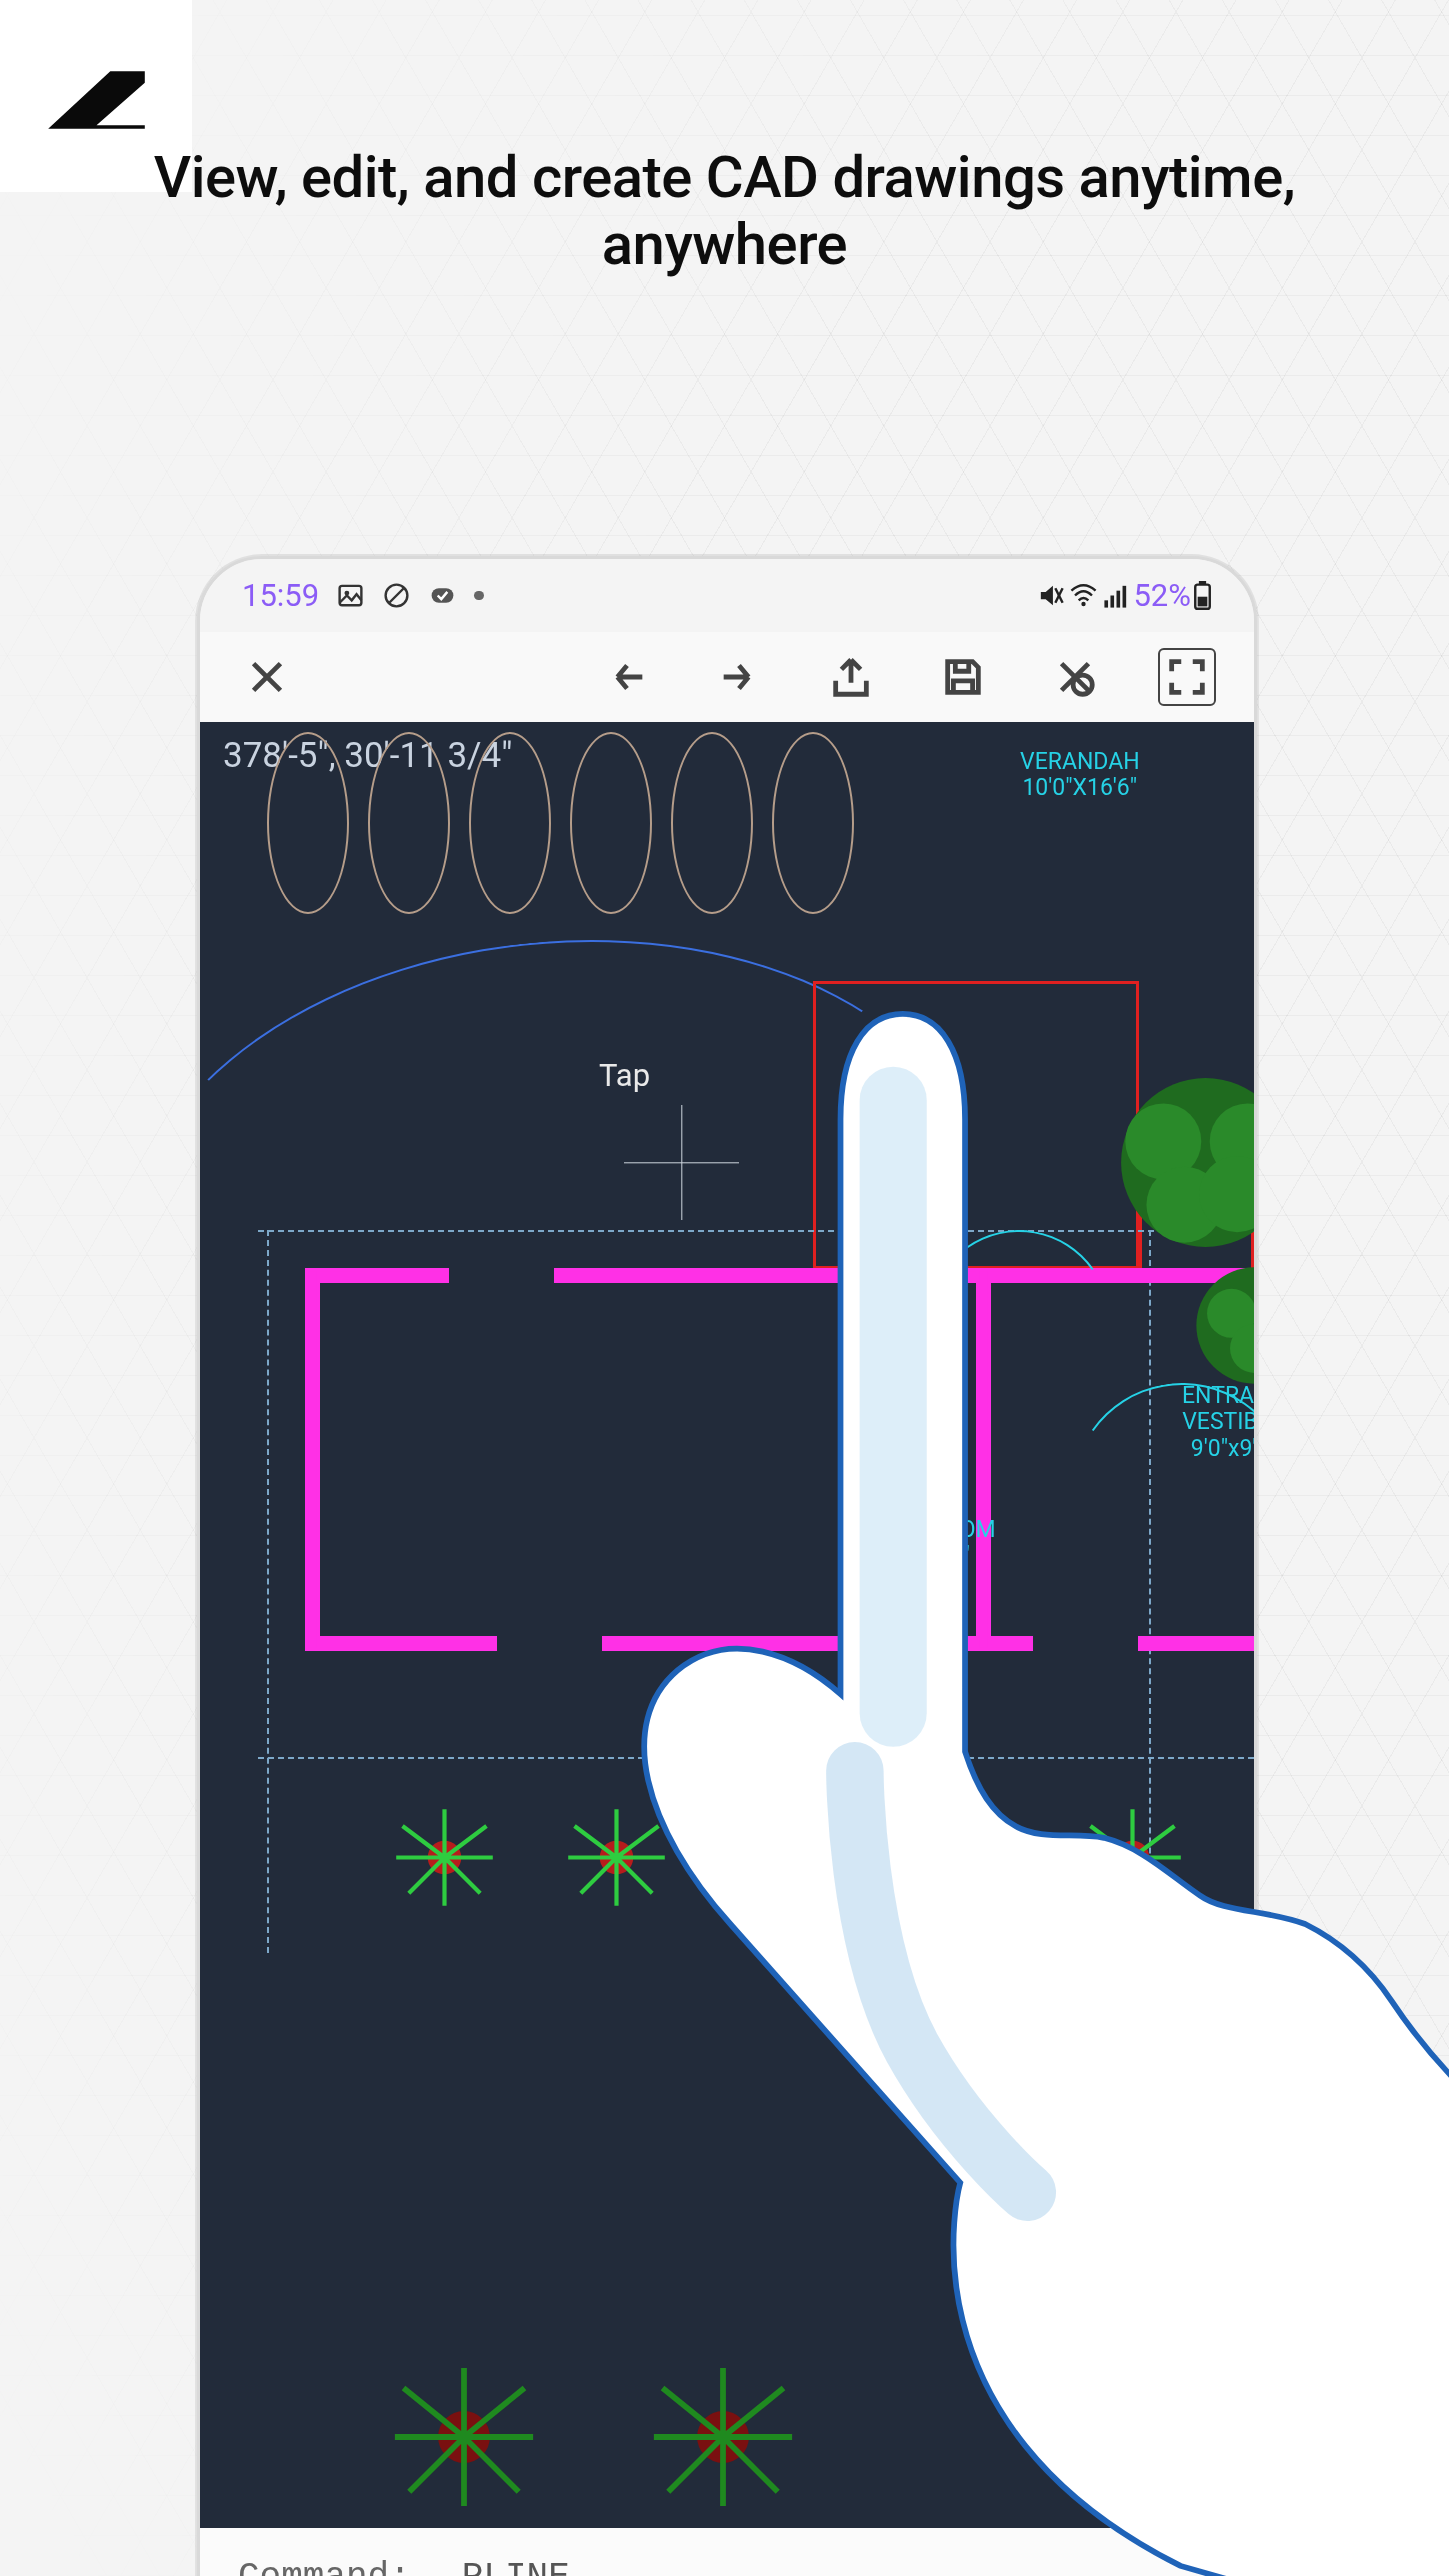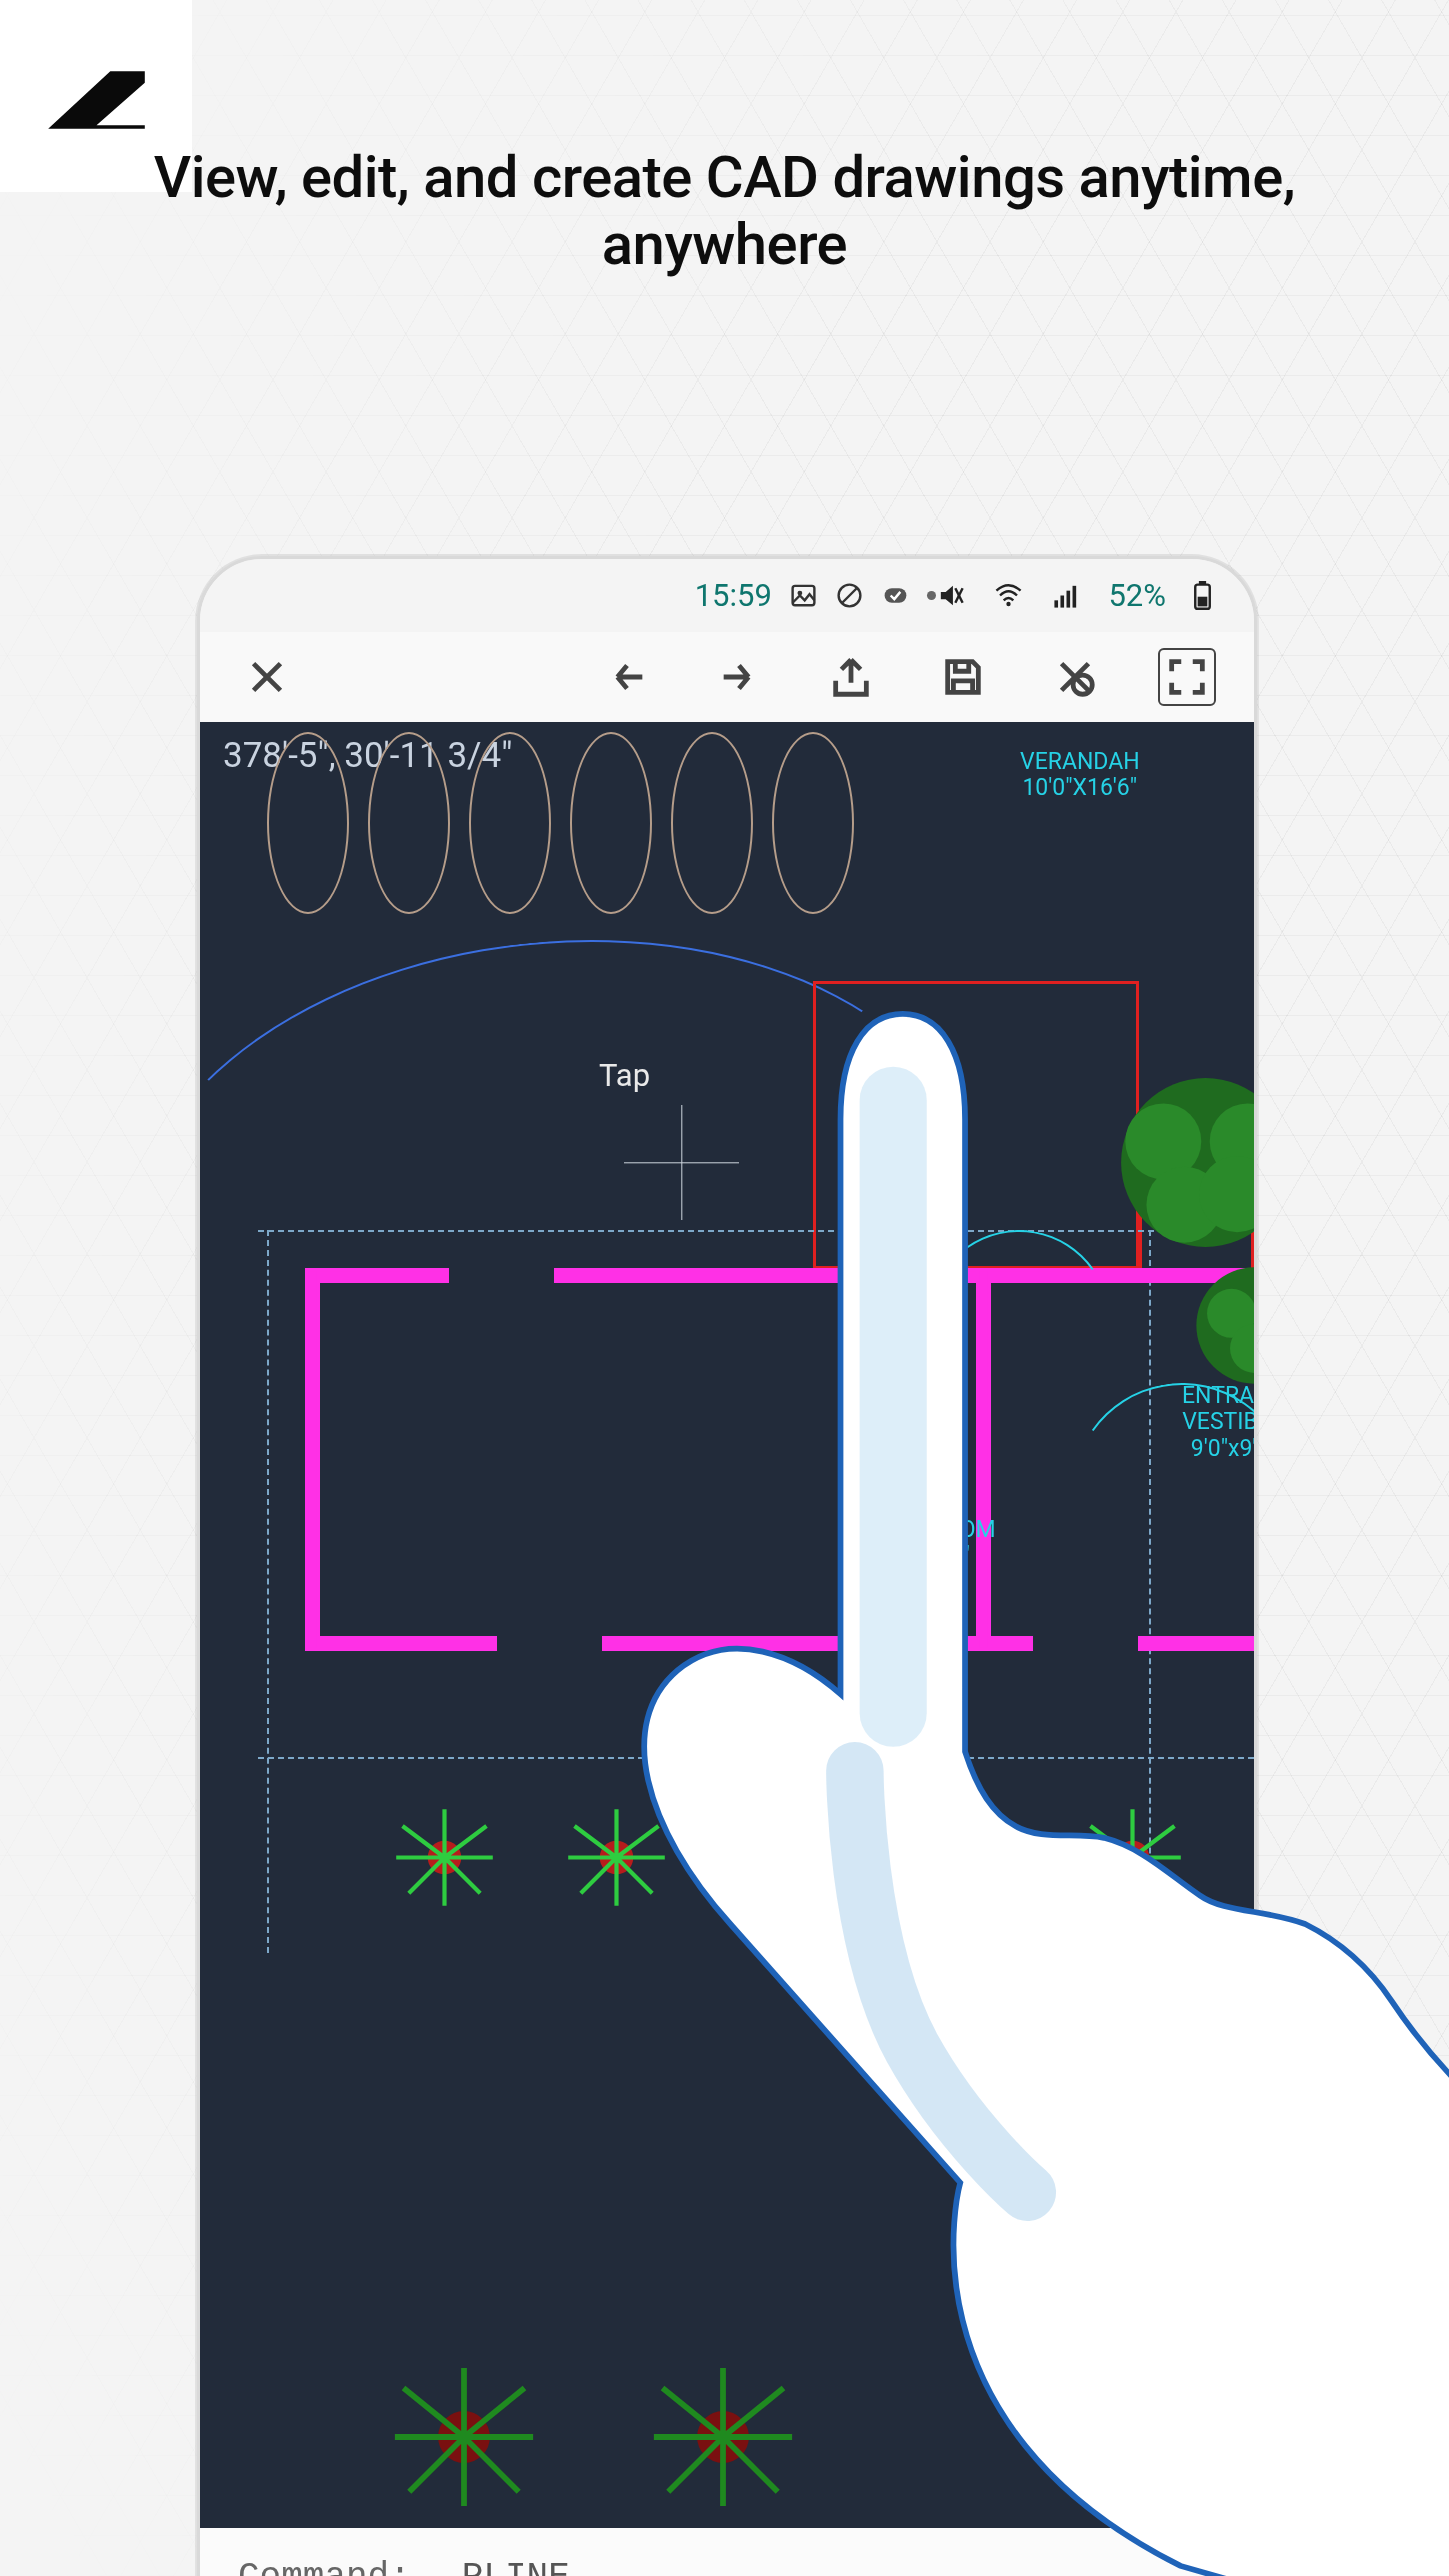--- a/index.html
+++ b/index.html
@@ -30,23 +30,23 @@
     repeating-linear-gradient(0deg,rgba(0,0,0,.035) 0 1px,transparent 1px 40px);
     -webkit-mask-image:radial-gradient(120% 85% at 100% 50%,#000 0%,#000 55%,transparent 100%);
     mask-image:radial-gradient(120% 85% at 100% 50%,#000 0%,#000 55%,transparent 100%);
     pointer-events:none;}
   .logo-box{position:absolute;top:0;left:0;width:192px;height:192px;background:#fff;display:flex;align-items:center;justify-content:center;}
   .logo-box svg{width:115px;height:115px;}
   .headline{position:absolute;top:144px;left:0;right:0;padding:0 115px;text-align:center;font-weight:500;font-size:58px;line-height:1.15;letter-spacing:-0.5px;}
   
   .phone{position:absolute;left:197px;top:556px;width:1060px;border-radius:65px 65px 0 0;
     background:#f0f0f0;border:3.8px solid #d9d9d9;box-shadow:0 0 0 1.9px rgba(0,0,0,.08);overflow:hidden;}
-  .statusbar{height:73px;background:#f4f4f4;display:flex;align-items:center;justify-content:flex-end;padding:0 42px;font-size:31px;color:#0f766e;}
+  .statusbar{height:73px;background:#f4f4f4;display:flex;align-items:center;justify-content:space-between;padding:0 42px;font-size:31px;color:#8b5cf6;}
   .status-left{display:flex;align-items:center;gap:17px;}
-  .status-right{display:flex;align-items:center;gap:27px;}
+  .status-right{display:flex;align-items:center;gap:2px;}
   .status-icon{display:inline-flex;align-items:center;}
   .dot{width:9.6px;height:9.6px;border-radius:50%;background:#666;}
   .toolbar{height:90px;background:#f9f9f9;display:flex;align-items:center;justify-content:space-between;padding:0 38px;}
   .toolbar-right{display:flex;align-items:center;gap:54px;}
   .tbtn{width:58px;height:58px;display:flex;align-items:center;justify-content:center;}
   .tbtn svg{width:46px;height:46px;stroke:#444;fill:none;stroke-width:2.5;}
   .expandbox{border:2.9px solid #444;border-radius:5.8px;}
   .canvas{height:1806px;background:var(--cad-bg);position:relative;overflow:hidden;}
   .coords{position:absolute;top:13.4px;left:23px;color:#c9d3e0;font-size:35px;font-weight:400;}
   .cadlabel{position:absolute;color:var(--cyan);font-size:23px;line-height:1.15;text-align:center;white-space:pre;}

